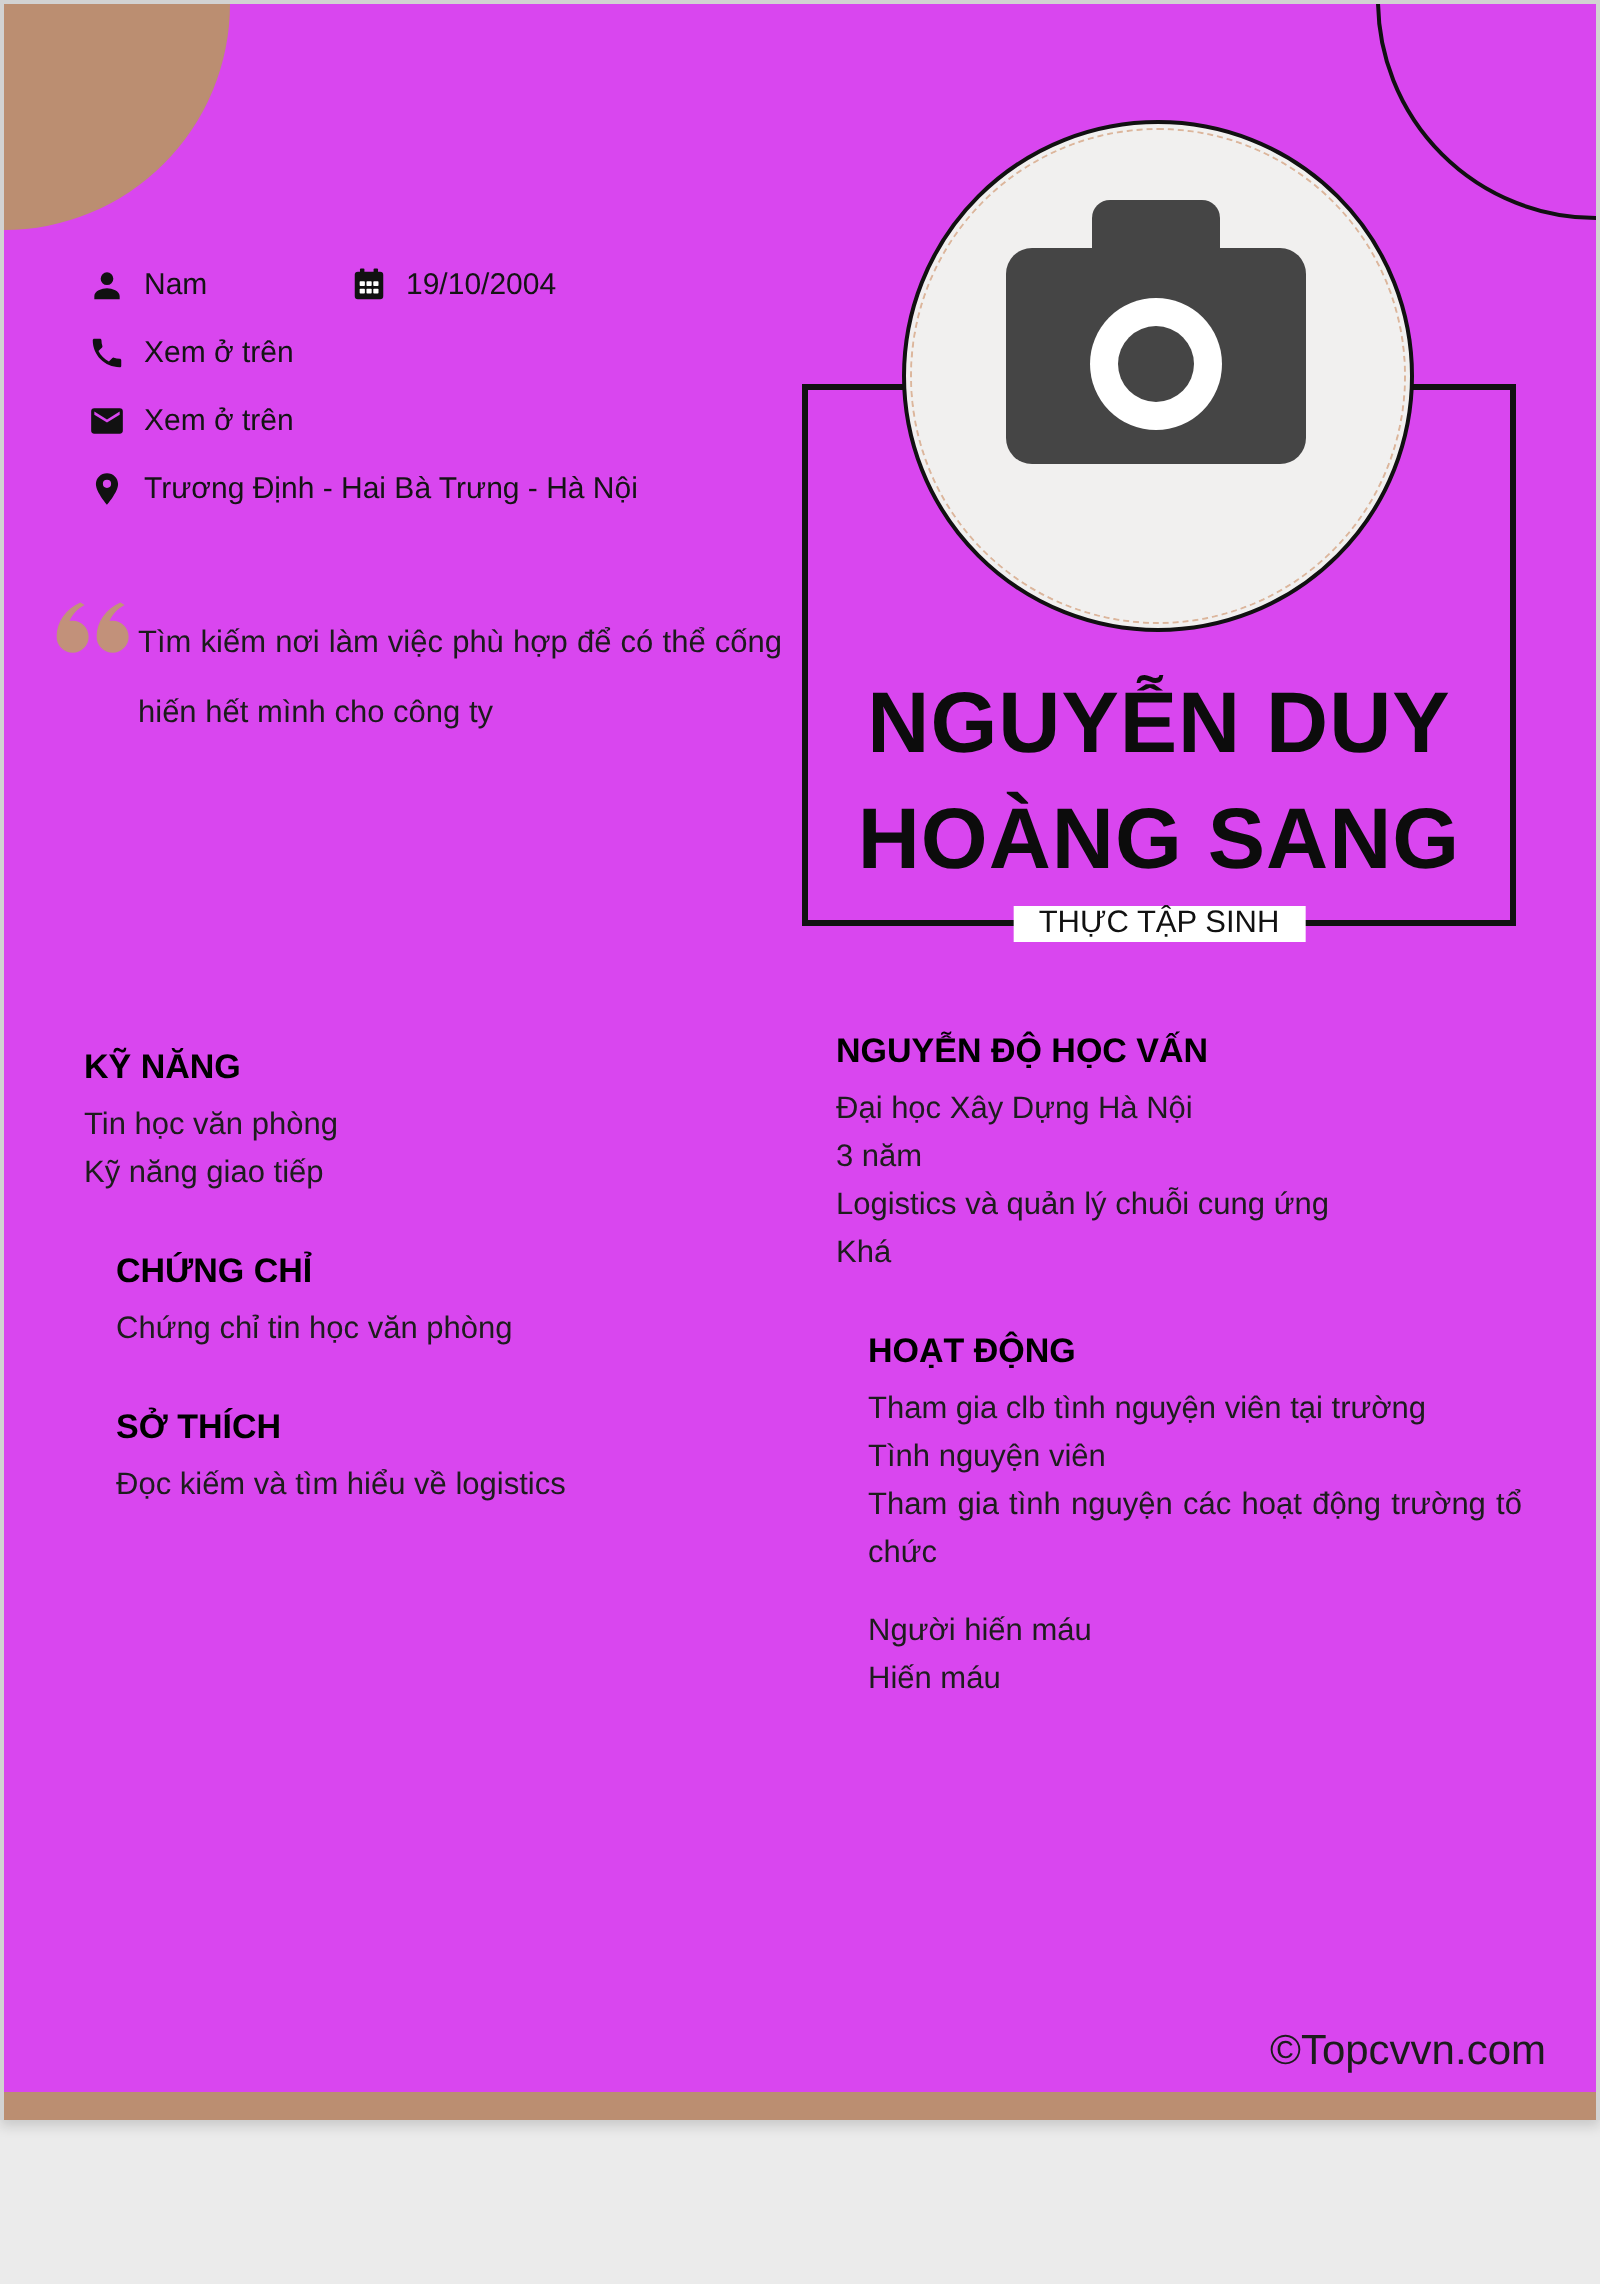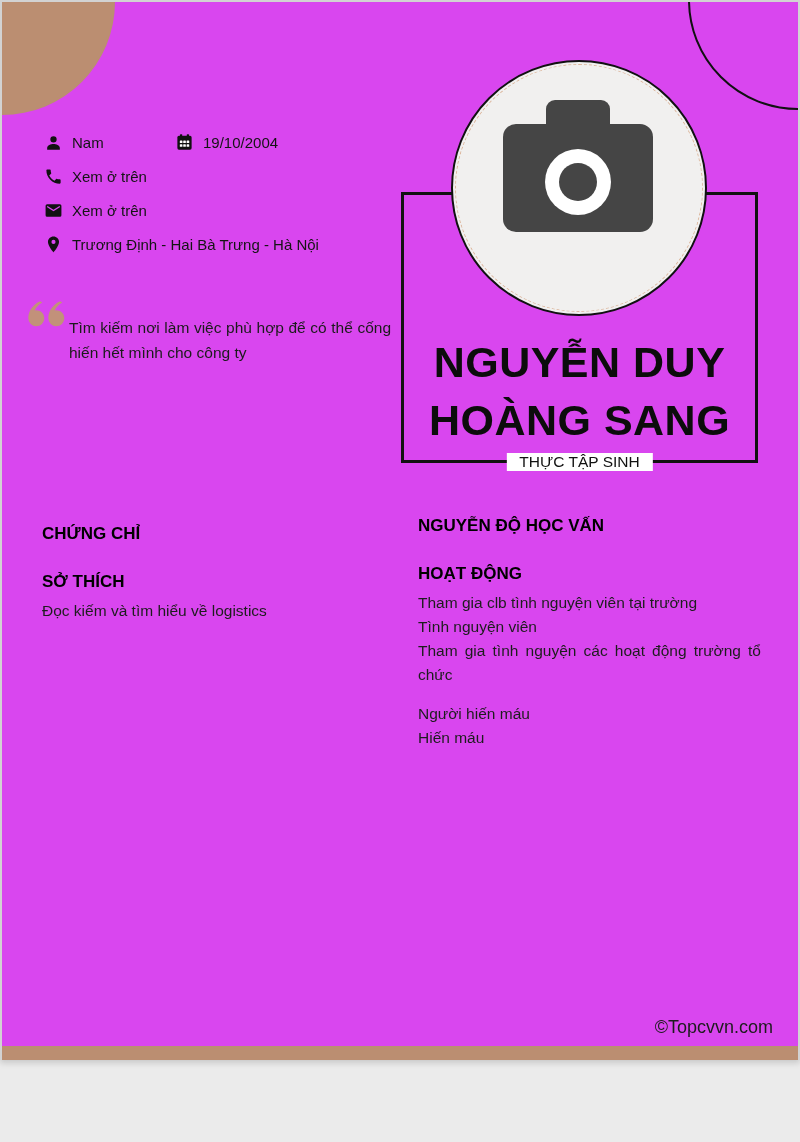--- a/index.html
+++ b/index.html
@@ -17,22 +17,22 @@
 
   
   .c-item { position:absolute; height:22px; display:flex; align-items:center; gap:9px;
             font-size:15px; color:#141414; }
   .c-item .ic { width:19px; height:19px; display:inline-flex; }
   .c-item .ic svg { width:100%; height:100%; fill:#111; }
 
   
   .quote-icon { position:absolute; left:24px; top:298px; width:40px; height:29px; }
   .quote-icon svg { width:100%; height:100%; fill:#c2917a; }
-  .quote-text { position:absolute; left:67px; top:313px; width:322px;
-                font-size:15.5px; line-height:25px; color:#1b1b1b; text-align:justify; }
+  .quote-text { position:absolute; left:67px; top:302px; width:322px;
+                font-size:15.5px; line-height:35px; color:#1b1b1b; text-align:justify; }
 
   
   .photo { position:absolute; left:449px; top:58px; width:256px; height:256px;
            background:#f1f0ef; border:2.5px solid #111; border-radius:50%; cursor:pointer; z-index:3; }
   .photo::after { content:""; position:absolute; inset:2px; border:1.5px dashed #dcb69c;
                   border-radius:50%; pointer-events:none; }
   .camera { position:absolute; left:50px; top:38px; width:150px; height:132px; display:block; }
   .photo-caption { position:absolute; left:0; top:180px; width:100%; text-align:center;
                    font-size:19px; color:#57585a; }
 
@@ -41,28 +41,28 @@
               border:3px solid #111; z-index:2;padding-left:36px; }
   .name { position:absolute; left:0; top:138px; width:100%; text-align:center;
           font-size:43px; font-weight:bold; line-height:58px; color:#0c0c0c; letter-spacing:.5px; }
   .job-title { position:absolute; bottom:-11px; left:50%; transform:translateX(-50%);
                background:#fff; padding:0 13px; font-size:15.5px; color:#111; white-space:nowrap; }
 
   
   .col { position:absolute; font-size:15.5px; color:#1d1d1d; }
   .col-left  { left:40px;  top:521px; width:352px; }
   .col-right { left:416px; top:513px; width:343px; }
-  .section + .section { margin-top:26px; }
+  .section + .section { margin-top:26px;margin-left:16px; }
   .section h3 { font-size:17px; font-weight:bold; color:#000; line-height:22px; margin-bottom:6px; }
   .line { line-height:24px; }
   .col-right .line { text-align:justify; }
   .group + .group { margin-top:15px; }
 
   
-  .footer-credit { position:absolute; right:25px; bottom:22px; font-size:18px; color:#1c1c1c; }
+  .footer-credit { position:absolute; right:25px; bottom:22px; font-size:21px; color:#1c1c1c; }
   .bottom-bar { position:absolute; left:0; right:0; bottom:0; height:14px; background:#bb8e71; }
 </style>
 </head>
 <body>
 
 <div class="page">
 
   <div class="corner-quarter"></div>
   <div class="arc-circle"></div>
 
@@ -137,33 +137,49 @@
   <div class="name-box">
     <div class="name">
       <div>NGUYỄN DUY</div>
       <div>HOÀNG SANG</div>
     </div>
     <div class="job-title">THỰC TẬP SINH</div>
   </div>
 
   <div class="col col-left">
     <div class="section">
+      <h3>KỸ NĂNG</h3>
+      <div>
+          <div class="line">Tin học văn phòng</div>
+          <div class="line">Kỹ năng giao tiếp</div>
+        </div>
+    </div>
+    <div class="section">
       <h3>CHỨNG CHỈ</h3>
+      <div>
+          <div class="line">Chứng chỉ tin học văn phòng</div>
+        </div>
     </div>
     <div class="section">
       <h3>SỞ THÍCH</h3>
       <div>
           <div class="line">Đọc kiếm và tìm hiểu về logistics</div>
         </div>
     </div>
   </div>
 
   <div class="col col-right">
     <div class="section">
       <h3>NGUYỄN ĐỘ HỌC VẤN</h3>
+      <div>
+          <div class="line">Đại học Xây Dựng Hà Nội</div>
+          <div class="line">3 năm</div>
+          <div class="line">Logistics và quản lý chuỗi cung ứng</div>
+          <div class="line">Khá</div>
+        </div>
     </div>
     <div class="section">
       <h3>HOẠT ĐỘNG</h3>
       <div class="group">
           <div class="line">Tham gia clb tình nguyện viên tại trường</div>
           <div class="line">Tình nguyện viên</div>
           <div class="line">Tham gia tình nguyện các hoạt động trường tổ chức</div>
         </div>
       <div class="group">
           <div class="line">Người hiến máu</div>

